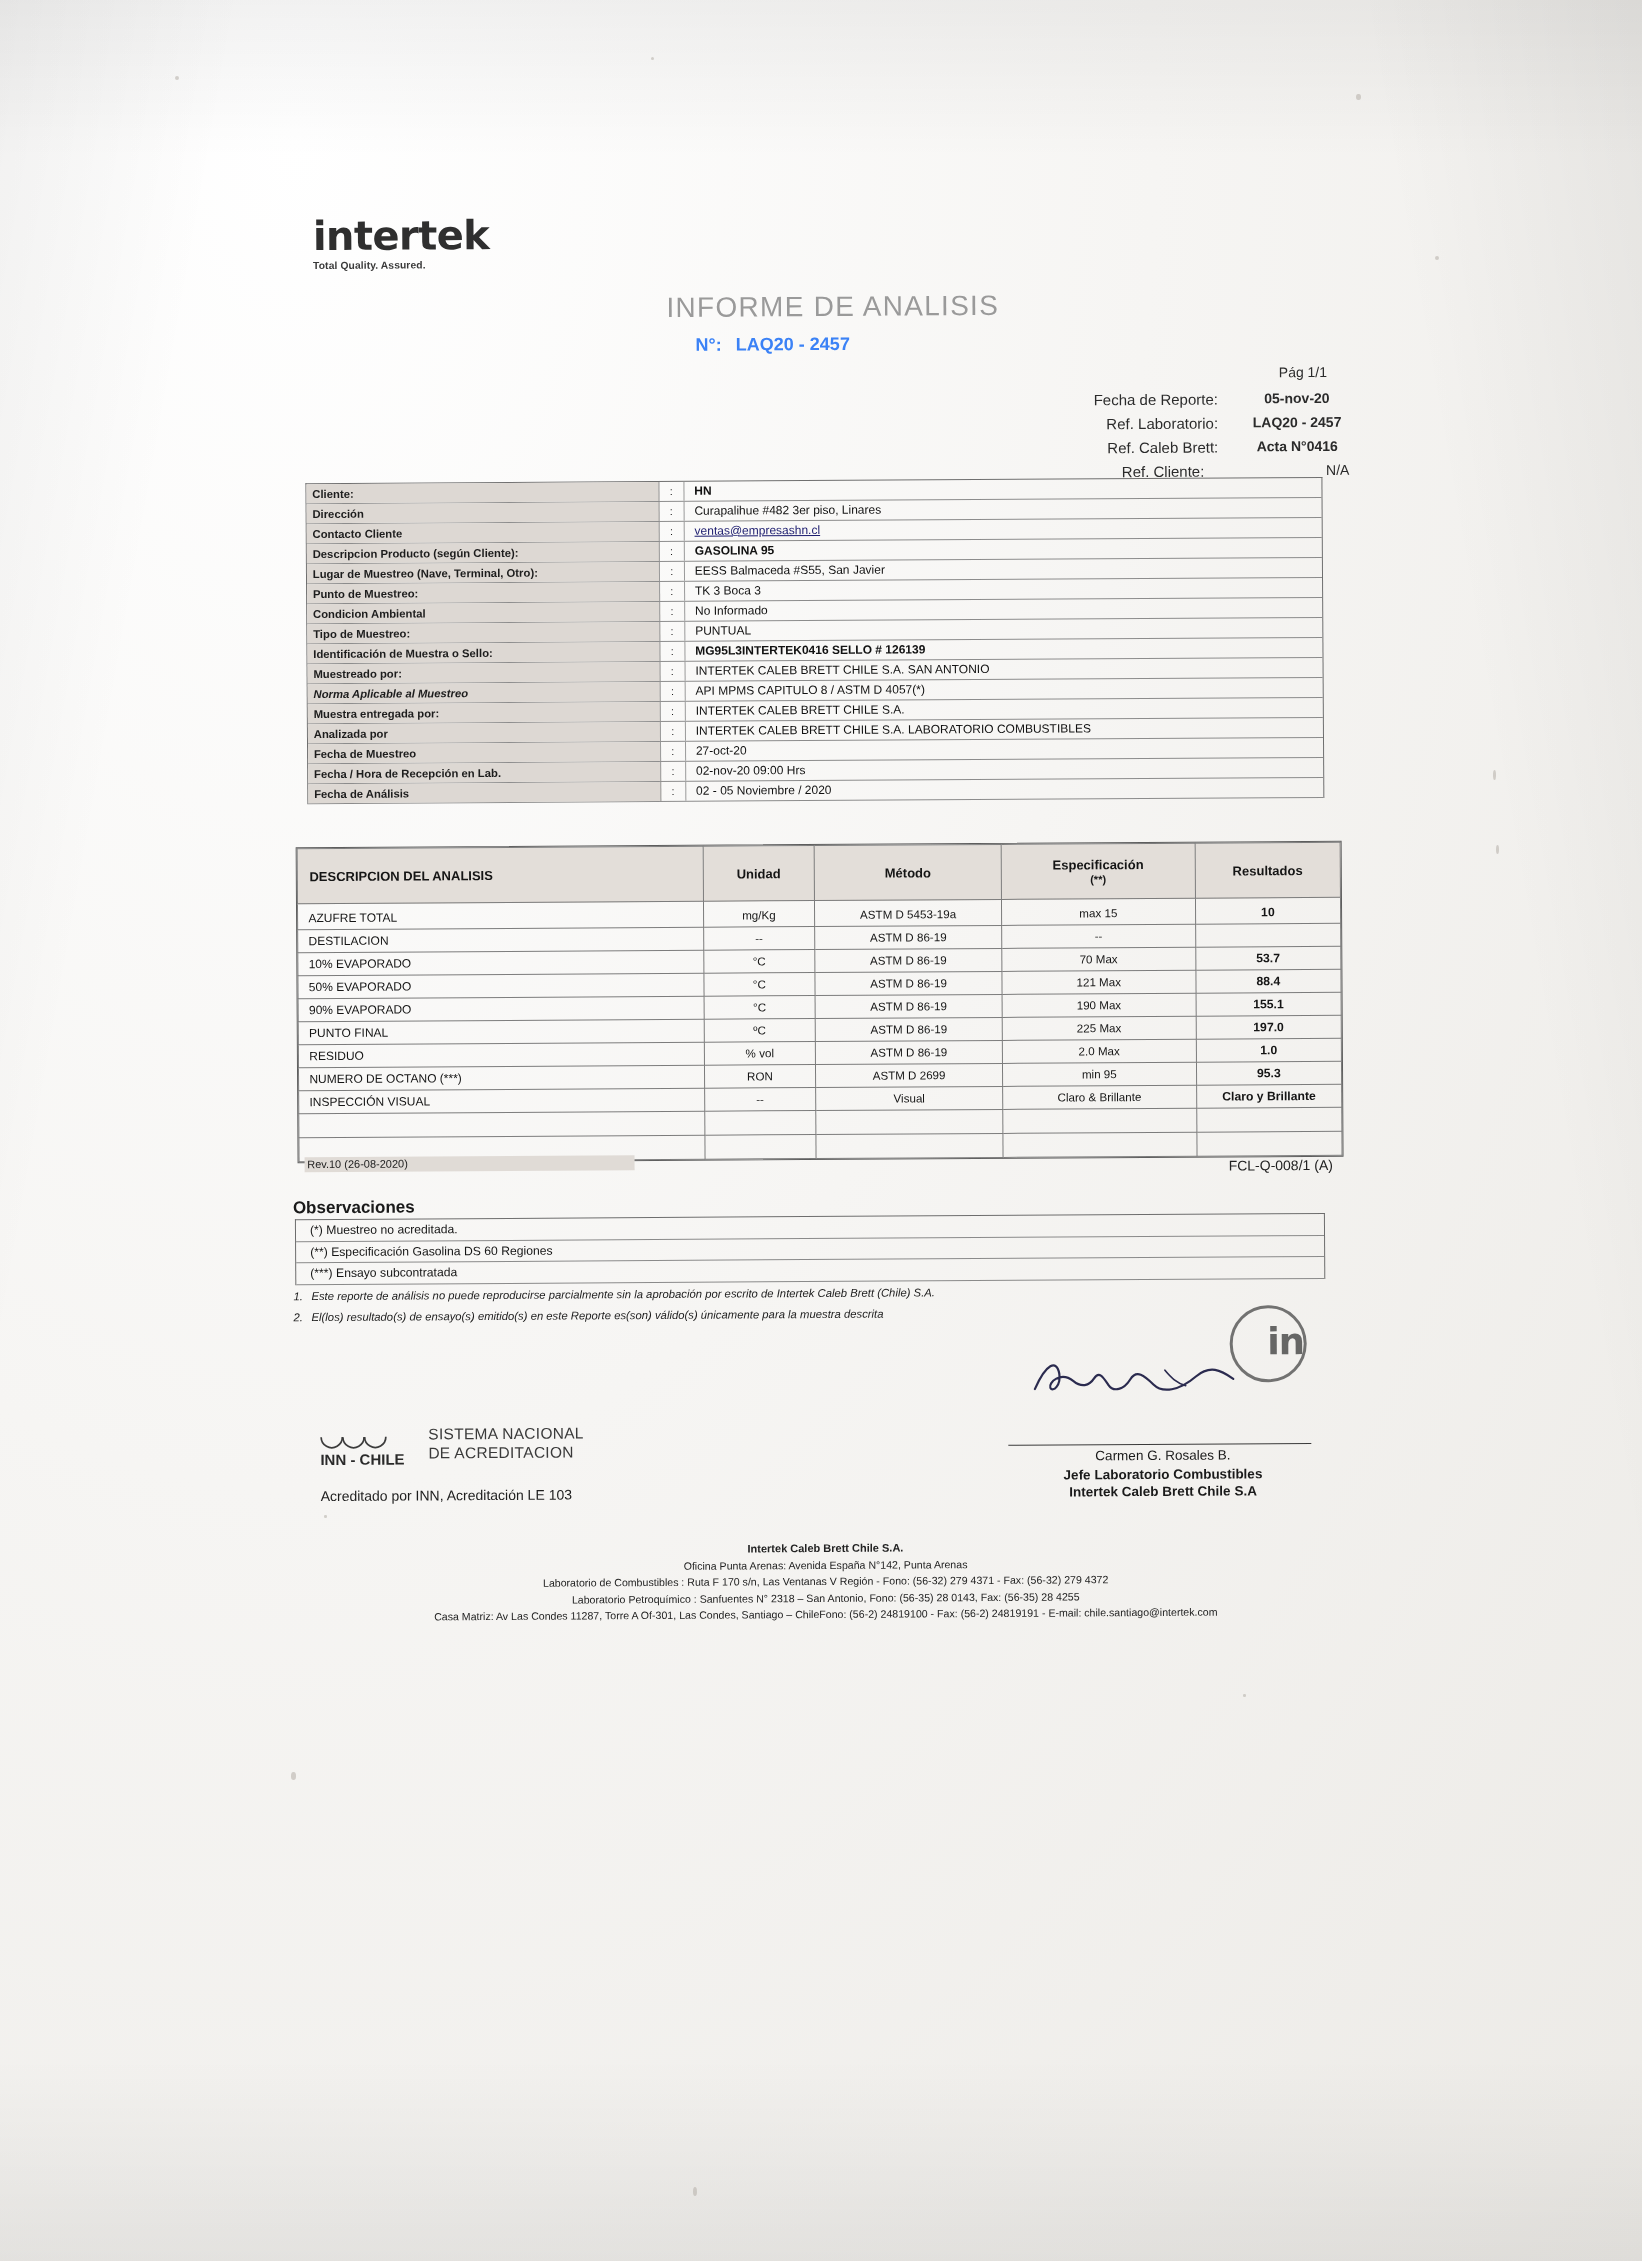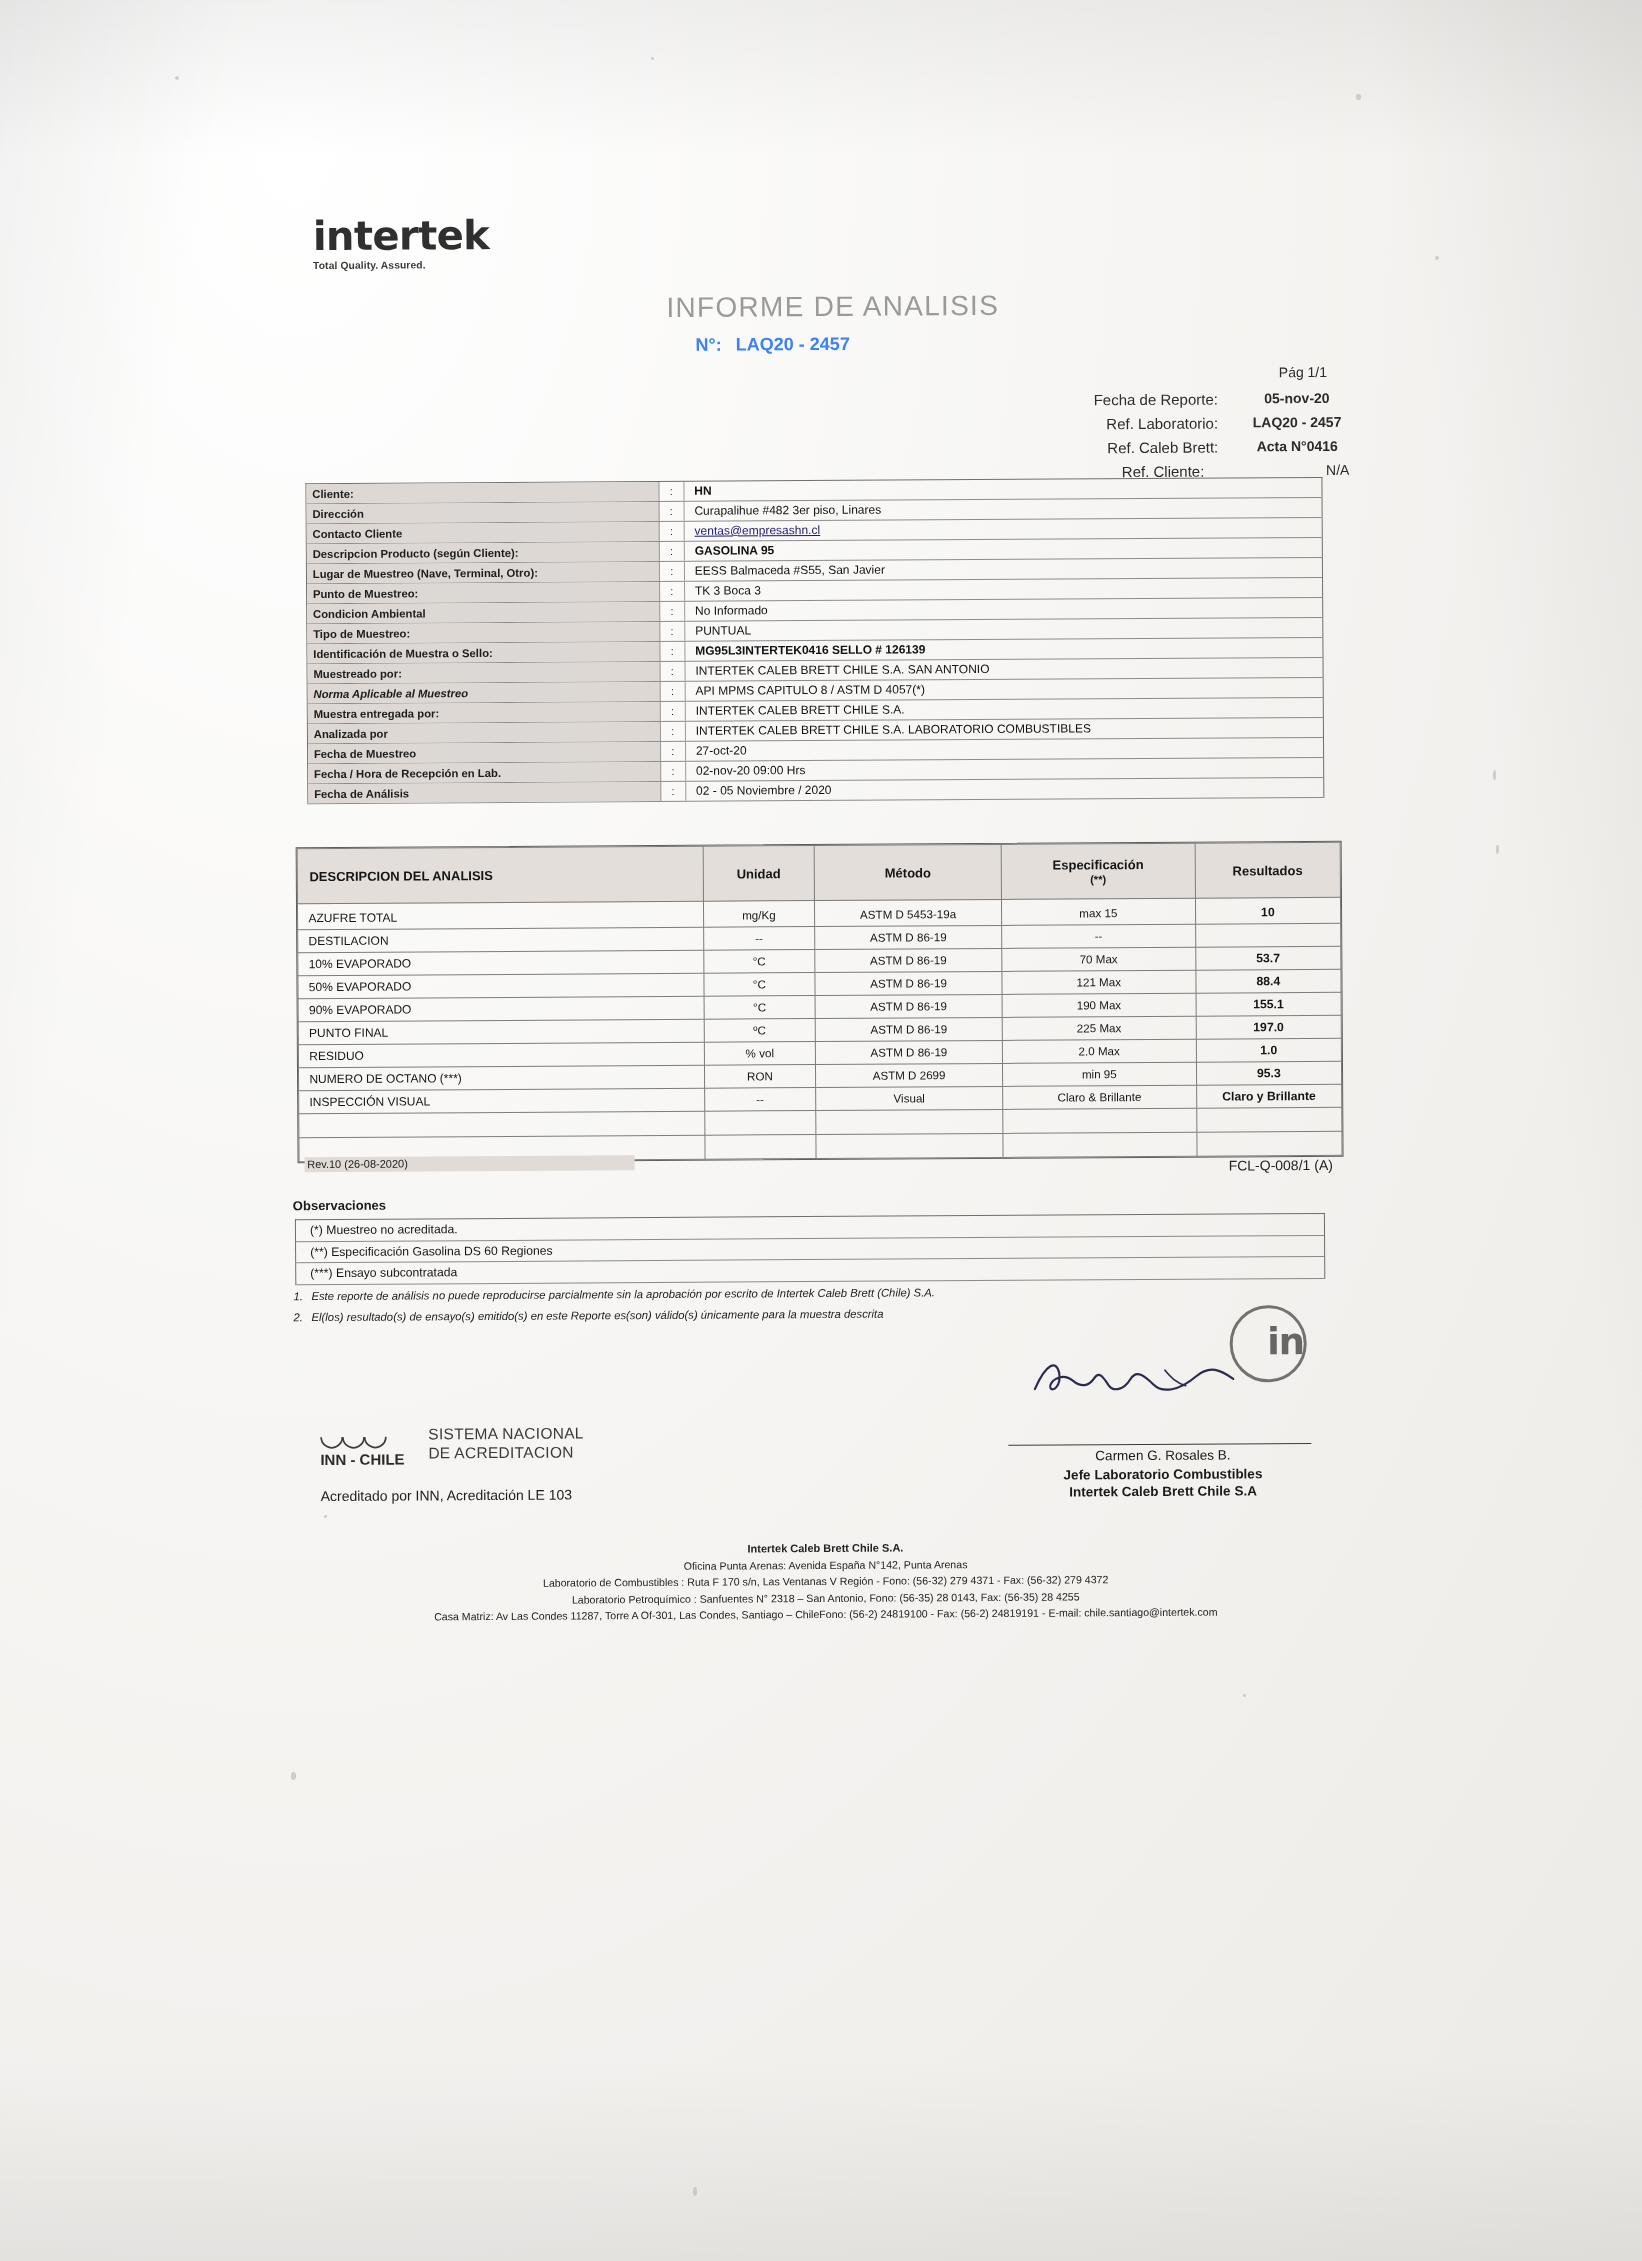--- a/index.html
+++ b/index.html
@@ -204,21 +204,21 @@
     width: 322px;
   }
   #fcl {
     position: absolute; left: 1227px; top: 1160px;
     font-size: 14px; color: #222;
   }
 
   
   #obs-title {
     position: absolute; left: 291px; top: 1195px;
-    font-size: 13px; font-weight: bold; color: #1a1a1a;
+    font-size: 17px; font-weight: bold; color: #1a1a1a;
   }
   #obs {
     position: absolute; left: 293px; top: 1216px;
     width: 1028px;
     border: 0.6px solid #6d6d6d;
     border-bottom: none;
   }
   #obs .line {
     height: 20.6px;
     border-bottom: 0.6px solid #8a8a8a;

